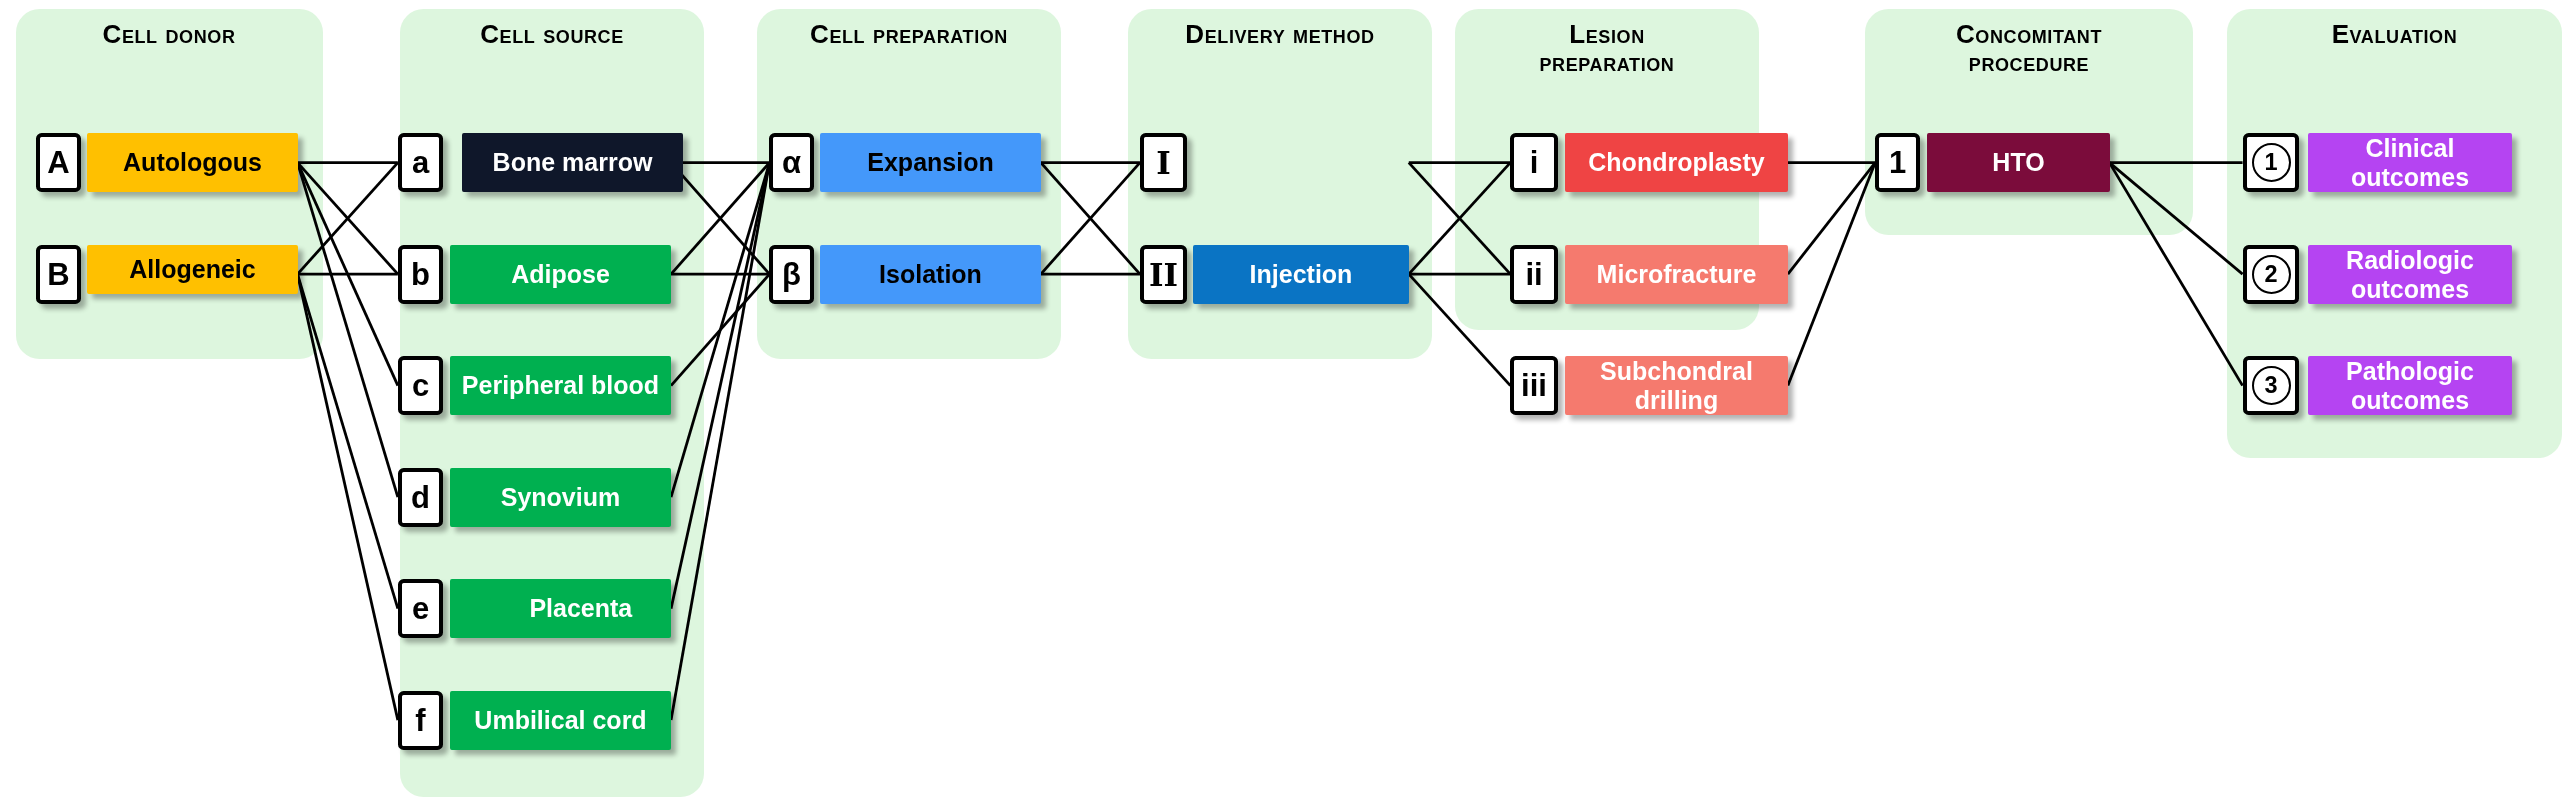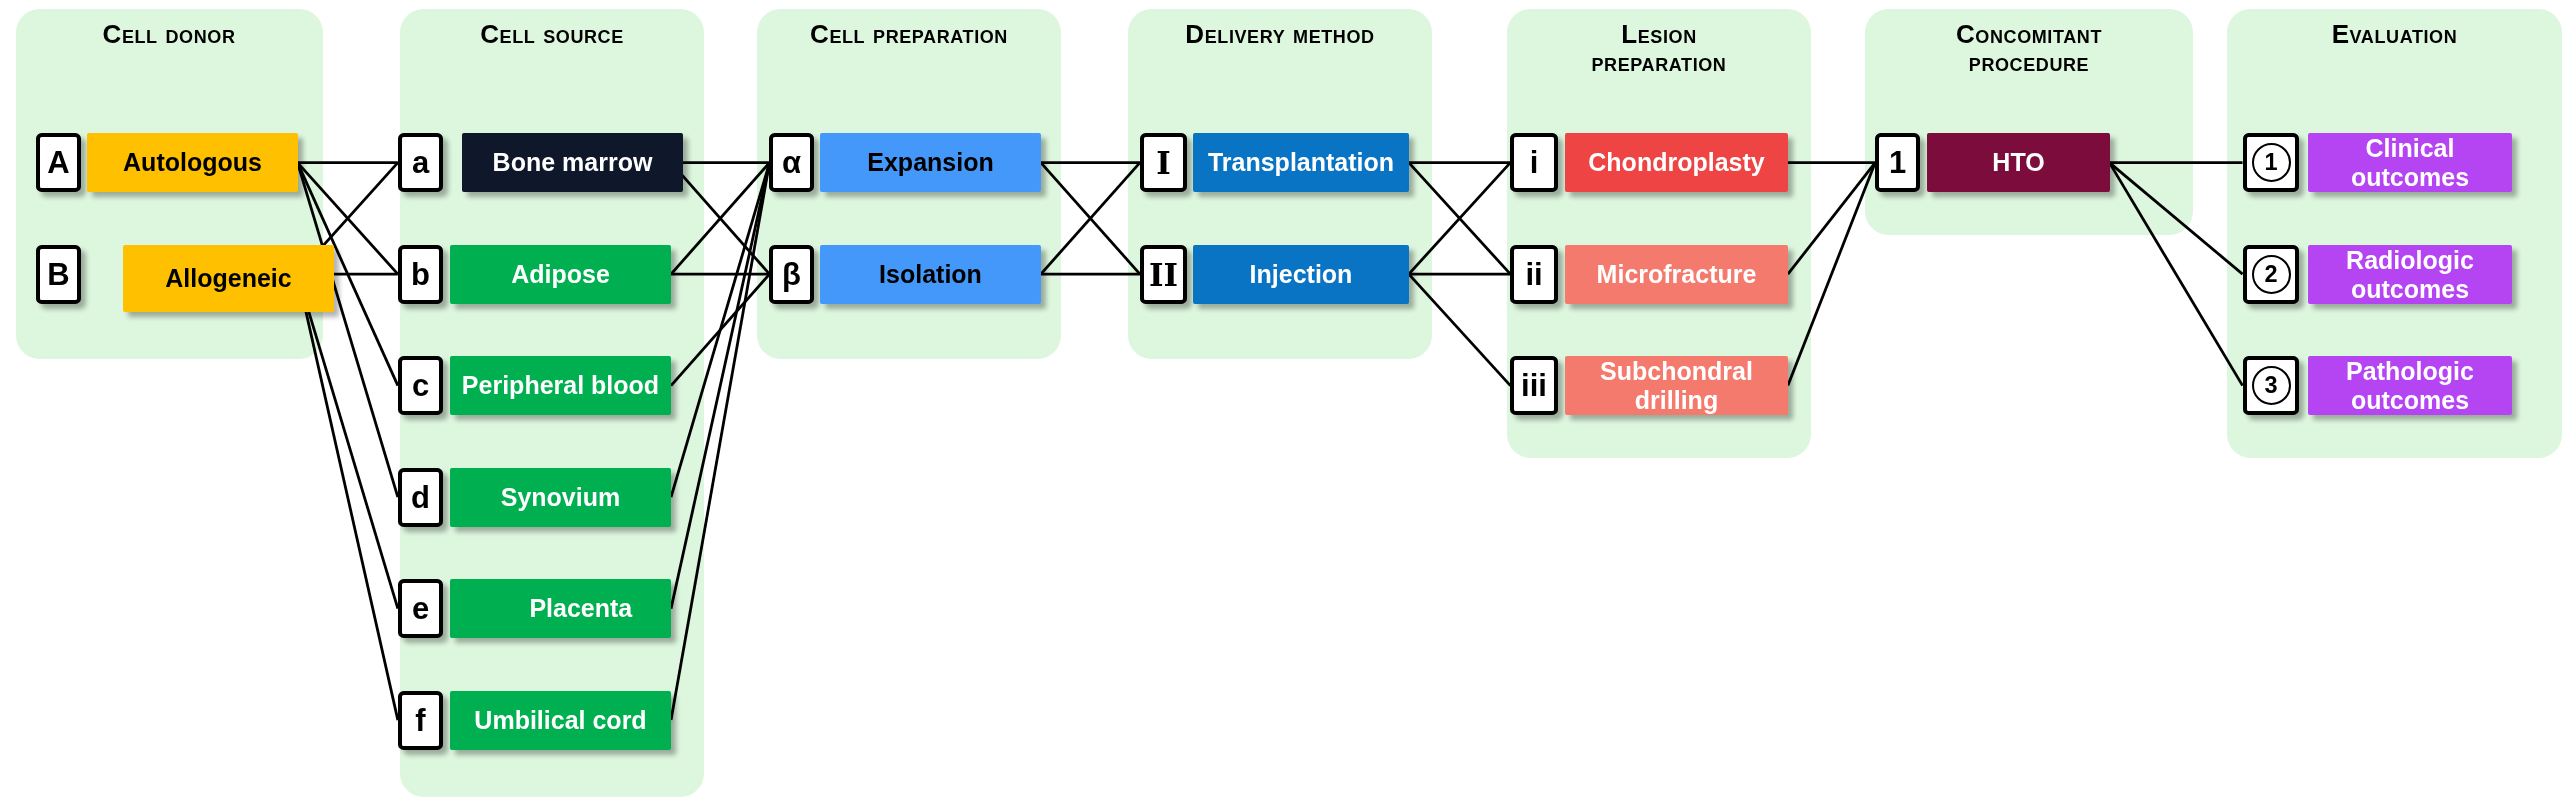--- a/index.html
+++ b/index.html
@@ -74,21 +74,21 @@
     </div>
     <div class="key" style="left: 36px; top: 133px; width: 45px; height: 59px;">
       <span>A</span>
     </div>
     <div class="nbox" style="left: 87px; top: 133px; width: 211px; height: 59px; background: rgb(255, 192, 0); color: rgb(0, 0, 0);">
       <span>Autologous</span>
     </div>
     <div class="key" style="left: 36px; top: 245px; width: 45px; height: 59px;">
       <span>B</span>
     </div>
-    <div class="nbox" style="left: 87px; top: 245px; width: 211px; height: 67px; background: rgb(255, 192, 0); color: rgb(0, 0, 0); margin-left: 36px;">
+    <div class="nbox" style="left: 87px; top: 245px; width: 211px; height: 49px; background: rgb(255, 192, 0); color: rgb(0, 0, 0);">
       <span>Allogeneic</span>
     </div>
     <div class="panel" style="left: 400px; top: 9.3px; width: 304px; height: 788px;">
       <div class="panel-header">Cell source</div>
     </div>
     <div class="key" style="left: 398px; top: 133px; width: 45px; height: 59px;">
       <span>a</span>
     </div>
     <div class="nbox" style="left: 462px; top: 133px; width: 221px; height: 59px; background: #0f172a; color: rgb(255, 255, 255);">
       <span>Bone marrow</span>
@@ -137,30 +137,27 @@
     </div>
     <div class="nbox" style="left: 820px; top: 245px; width: 221px; height: 59px; background: rgb(68, 152, 250); color: rgb(0, 0, 0);">
       <span>Isolation</span>
     </div>
     <div class="panel" style="left: 1128px; top: 9.3px; width: 304px; height: 350px;">
       <div class="panel-header">Delivery method</div>
     </div>
     <div class="key serif" style="left: 1140px; top: 133px; width: 47px; height: 59px;">
       <span>I</span>
     </div>
-    <div class="nbox" style="left: 1193px; top: 133px; width: 216px; height: 59px; background: rgb(10, 116, 196); color: rgb(255, 255, 255);">
-      <span>Transplantation</span>
-    </div>
     <div class="key serif" style="left: 1140px; top: 245px; width: 47px; height: 59px;">
       <span>II</span>
     </div>
     <div class="nbox" style="left: 1193px; top: 245px; width: 216px; height: 59px; background: rgb(10, 116, 196); color: rgb(255, 255, 255); text-align: center;">
       <span>Injection</span>
     </div>
-    <div class="panel" style="left: 1507px; top: 9.3px; width: 304px; height: 449px;">
+    <div class="panel" style="left: 1455px; top: 9.3px; width: 304px; height: 321px;">
       <div class="panel-header">Lesion
 preparation</div>
     </div>
     <div class="key" style="left: 1510px; top: 133px; width: 48px; height: 59px;">
       <span>i</span>
     </div>
     <div class="nbox" style="left: 1565px; top: 133px; width: 223px; height: 59px; background: #ef4444; color: rgb(255, 255, 255);">
       <span>Chondroplasty</span>
     </div>
     <div class="key" style="left: 1510px; top: 245px; width: 48px; height: 59px;">

